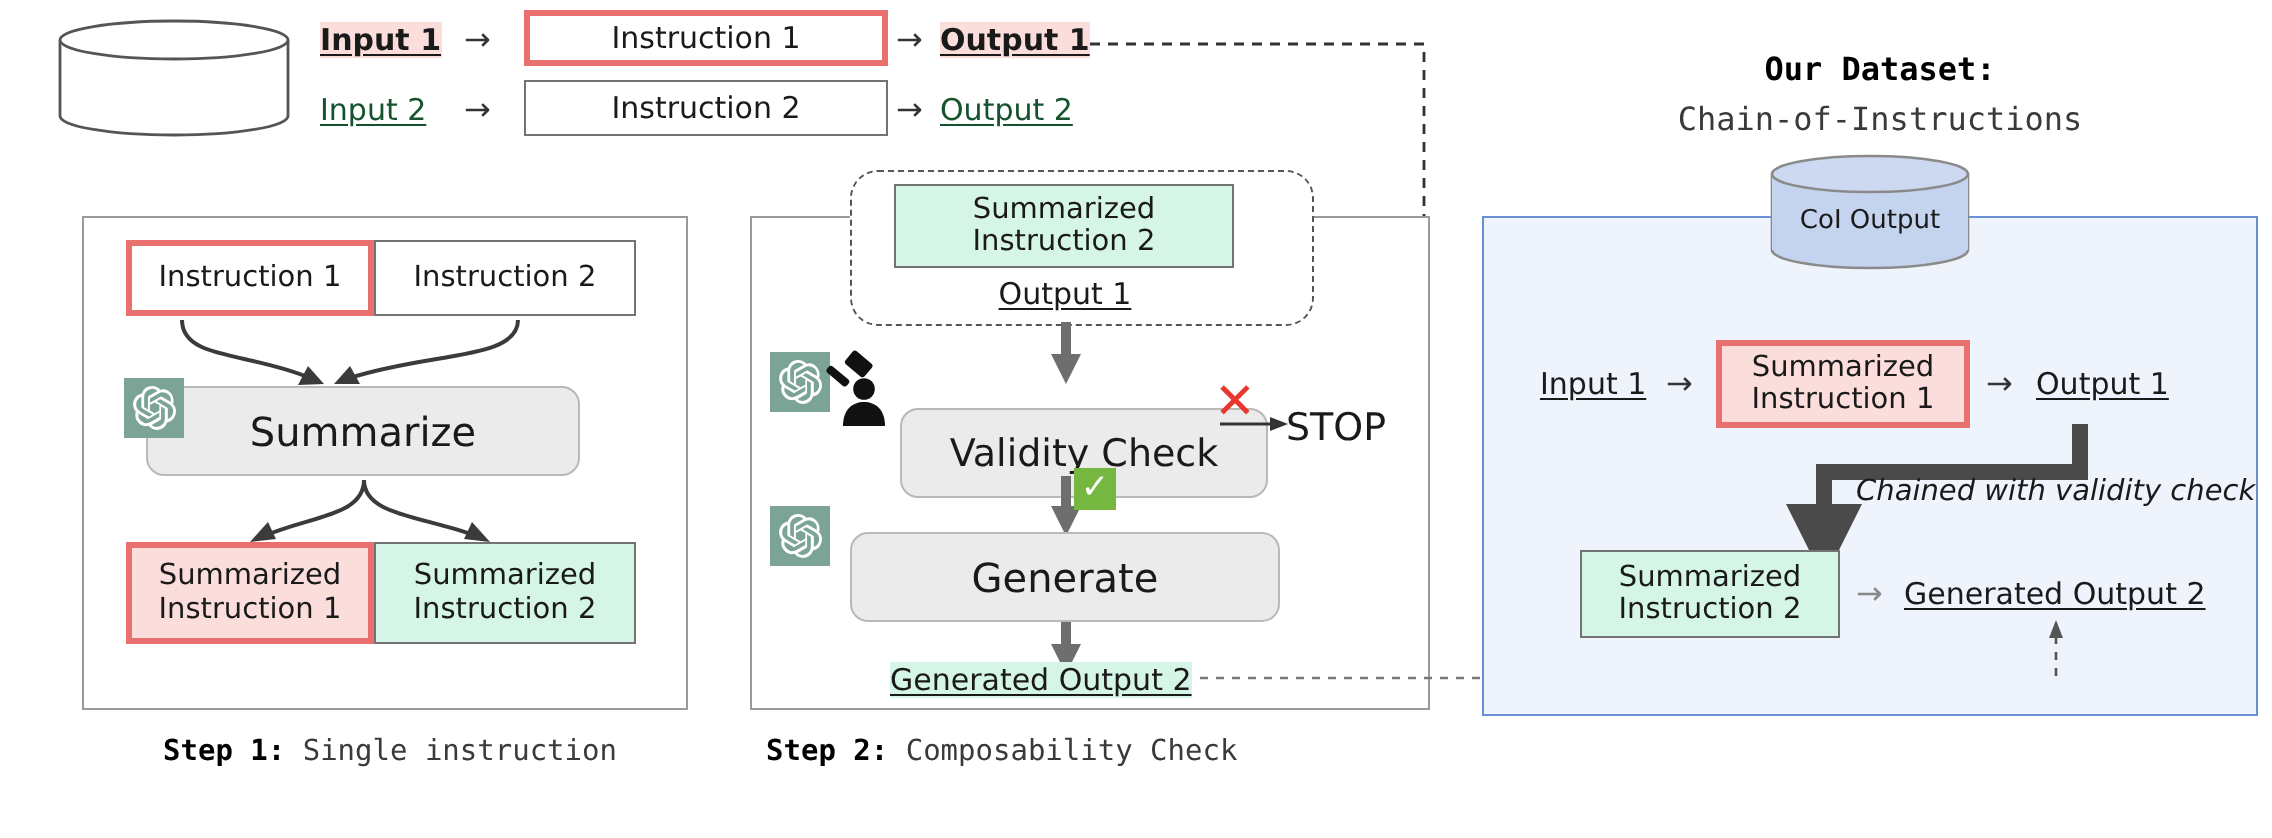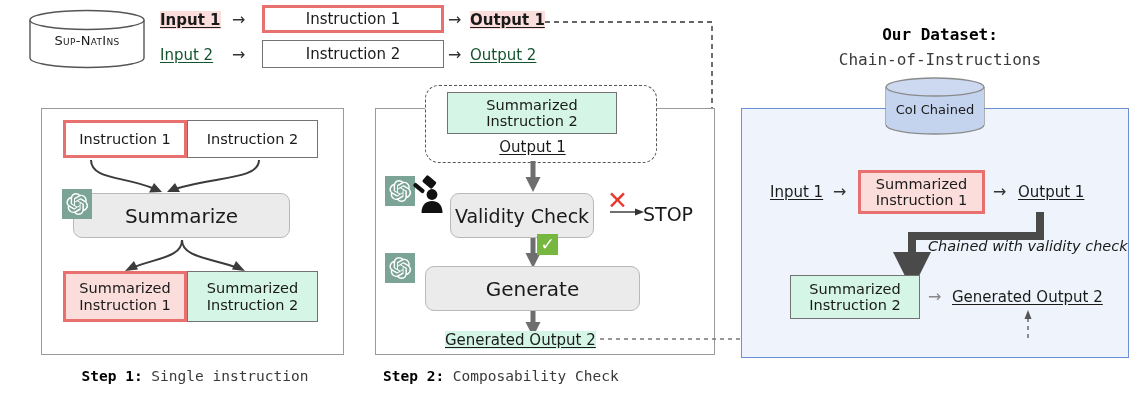--- a/index.html
+++ b/index.html
@@ -39,23 +39,20 @@
 </head>
 <body>
 
 <div class="abs" style="left:22px;top:8px;width:130px;height:62px;">
   <svg width="130" height="62" viewBox="0 0 130 62">
     <path d="M8,12 L8,50" stroke="#555" fill="none" stroke-width="1.4"></path>
     <path d="M122,12 L122,50" stroke="#555" fill="none" stroke-width="1.4"></path>
     <ellipse cx="65" cy="12" rx="57" ry="9.5" fill="#fff" stroke="#555" stroke-width="1.4"></ellipse>
     <path d="M8,50 A57,9.5 0 0 0 122,50" fill="#fff" stroke="#555" stroke-width="1.4"></path>
   </svg>
-  <div class="abs" style="left:0;top:22px;width:130px;text-align:center;">
-    <span style="font-size:13px;font-variant:small-caps;letter-spacing:.3px;">Sup-NatIns</span>
-  </div>
 </div>
 
 <div class="abs ul hl-red nw" style="left:160px;top:11px;font-size:15px;font-weight:600;">Input 1</div>
 <div class="abs nw" style="left:232px;top:10px;font-size:16px;color:#333;">→</div>
 <div class="abs box red-b" style="left:262px;top:5px;width:182px;height:28px;">
   <span style="font-size:15px;">Instruction 1</span>
 </div>
 <div class="abs nw" style="left:448px;top:10px;font-size:16px;color:#333;">→</div>
 <div class="abs ul hl-red nw" style="left:470px;top:11px;font-size:15px;font-weight:600;">Output 1</div>
 
@@ -121,21 +118,21 @@
   <span style="font-size:14.5px;">Summarized</span>
   <span style="font-size:14.5px;">Instruction 2</span>
 </div>
 <div class="abs ul nw" style="left:490px;top:138px;font-size:15px;width:85px;text-align:center;">Output 1</div>
 
 <svg class="abs" style="left:525px;top:161px;" width="26" height="33">
   <path d="M8,0 L8,20" stroke="#6e6e6e" stroke-width="5" fill="none"></path>
   <path d="M8,31 L0.5,16 L15.5,16 Z" fill="#6e6e6e"></path>
 </svg>
 
-<div class="abs gray-box" style="left:450px;top:193px;width:144px;height:45px;">
+<div class="abs gray-box" style="left:450px;top:204px;width:184px;height:45px;">
   <span style="font-size:19px;">Validity Check</span>
 </div>
 <div class="abs oai" style="left:385px;top:176px;">
   <svg width="24" height="24" viewBox="0 0 24 24">
     <path fill="#ffffff" d="M21.5 9.9a5.4 5.4 0 0 0-.47-4.45 5.49 5.49 0 0 0-5.9-2.62A5.45 5.45 0 0 0 11.1 1a5.48 5.48 0 0 0-5.23 3.78 5.42 5.42 0 0 0-3.62 2.62 5.46 5.46 0 0 0 .68 6.42A5.4 5.4 0 0 0 3.4 18.3a5.49 5.49 0 0 0 5.9 2.62A5.44 5.44 0 0 0 13.33 23a5.48 5.48 0 0 0 5.23-3.79 5.42 5.42 0 0 0 3.62-2.62 5.46 5.46 0 0 0-.68-6.69zM13.33 21.5a4.07 4.07 0 0 1-2.6-.94l.13-.07 4.32-2.49a.7.7 0 0 0 .35-.61v-6.1l1.83 1.06a.07.07 0 0 1 .04.05v5.04a4.08 4.08 0 0 1-4.07 4.06zM4.7 17.56a4.05 4.05 0 0 1-.49-2.72l.13.08 4.32 2.49a.7.7 0 0 0 .7 0l5.28-3.05v2.11a.07.07 0 0 1-.03.06l-4.37 2.52a4.08 4.08 0 0 1-5.54-1.49zM3.56 8.2a4.06 4.06 0 0 1 2.12-1.78v5.13c0 .25.13.48.35.6l5.26 3.04-1.83 1.06a.07.07 0 0 1-.06 0L5.04 13.7a4.08 4.08 0 0 1-1.49-5.5zm15.01 3.49l-5.28-3.06 1.83-1.05a.07.07 0 0 1 .06 0l4.37 2.52a4.07 4.07 0 0 1-.63 7.34v-5.14a.7.7 0 0 0-.35-.61zm1.82-2.74l-.13-.08-4.31-2.51a.7.7 0 0 0-.71 0L9.96 9.41V7.3a.07.07 0 0 1 .03-.06l4.37-2.52a4.07 4.07 0 0 1 6.04 4.22zM8.96 12.7l-1.83-1.05a.07.07 0 0 1-.04-.06V6.56a4.07 4.07 0 0 1 6.68-3.13l-.13.08-4.32 2.49a.7.7 0 0 0-.35.6l-.01 6.1zm1-2.14L12.31 9.2l2.36 1.36v2.72l-2.35 1.36-2.36-1.36v-2.72z"></path>
   </svg>
 </div>
 <svg class="abs" style="left:410px;top:176px;" width="40" height="38">
   <g fill="#111">
     <rect x="13" y="1.5" width="12.5" height="8.5" rx="1.6" transform="rotate(40 19 6)"></rect>
@@ -191,21 +188,21 @@
 
 <div class="abs" style="left:880px;top:75px;width:110px;height:62px;">
   <svg width="110" height="62" viewBox="0 0 110 62">
     <path d="M6,12 L6,50" stroke="#8a8a8a" fill="none" stroke-width="1.3"></path>
     <path d="M104,12 L104,50" stroke="#8a8a8a" fill="none" stroke-width="1.3"></path>
     <rect x="6" y="12" width="98" height="38" fill="#c5d4ee" stroke="none"></rect>
     <path d="M6,50 A49,9 0 0 0 104,50" fill="#c5d4ee" stroke="#8a8a8a" stroke-width="1.3"></path>
     <ellipse cx="55" cy="12" rx="49" ry="9" fill="#ccd9f0" stroke="#8a8a8a" stroke-width="1.3"></ellipse>
   </svg>
   <div class="abs" style="left:0;top:24px;width:110px;text-align:center;">
-    <span style="font-size:13px;">CoI Chained</span>
+    <span style="font-size:13px;">CoI Output</span>
   </div>
 </div>
 
 <div class="abs ul nw" style="left:770px;top:183px;font-size:15px;">Input 1</div>
 <div class="abs nw" style="left:833px;top:182px;font-size:16px;color:#333;">→</div>
 <div class="abs box red-b red-f" style="left:858px;top:170px;width:127px;height:44px;flex-direction:column;">
   <span style="font-size:14.5px;">Summarized</span>
   <span style="font-size:14.5px;">Instruction 1</span>
 </div>
 <div class="abs nw" style="left:993px;top:182px;font-size:16px;color:#333;">→</div>

